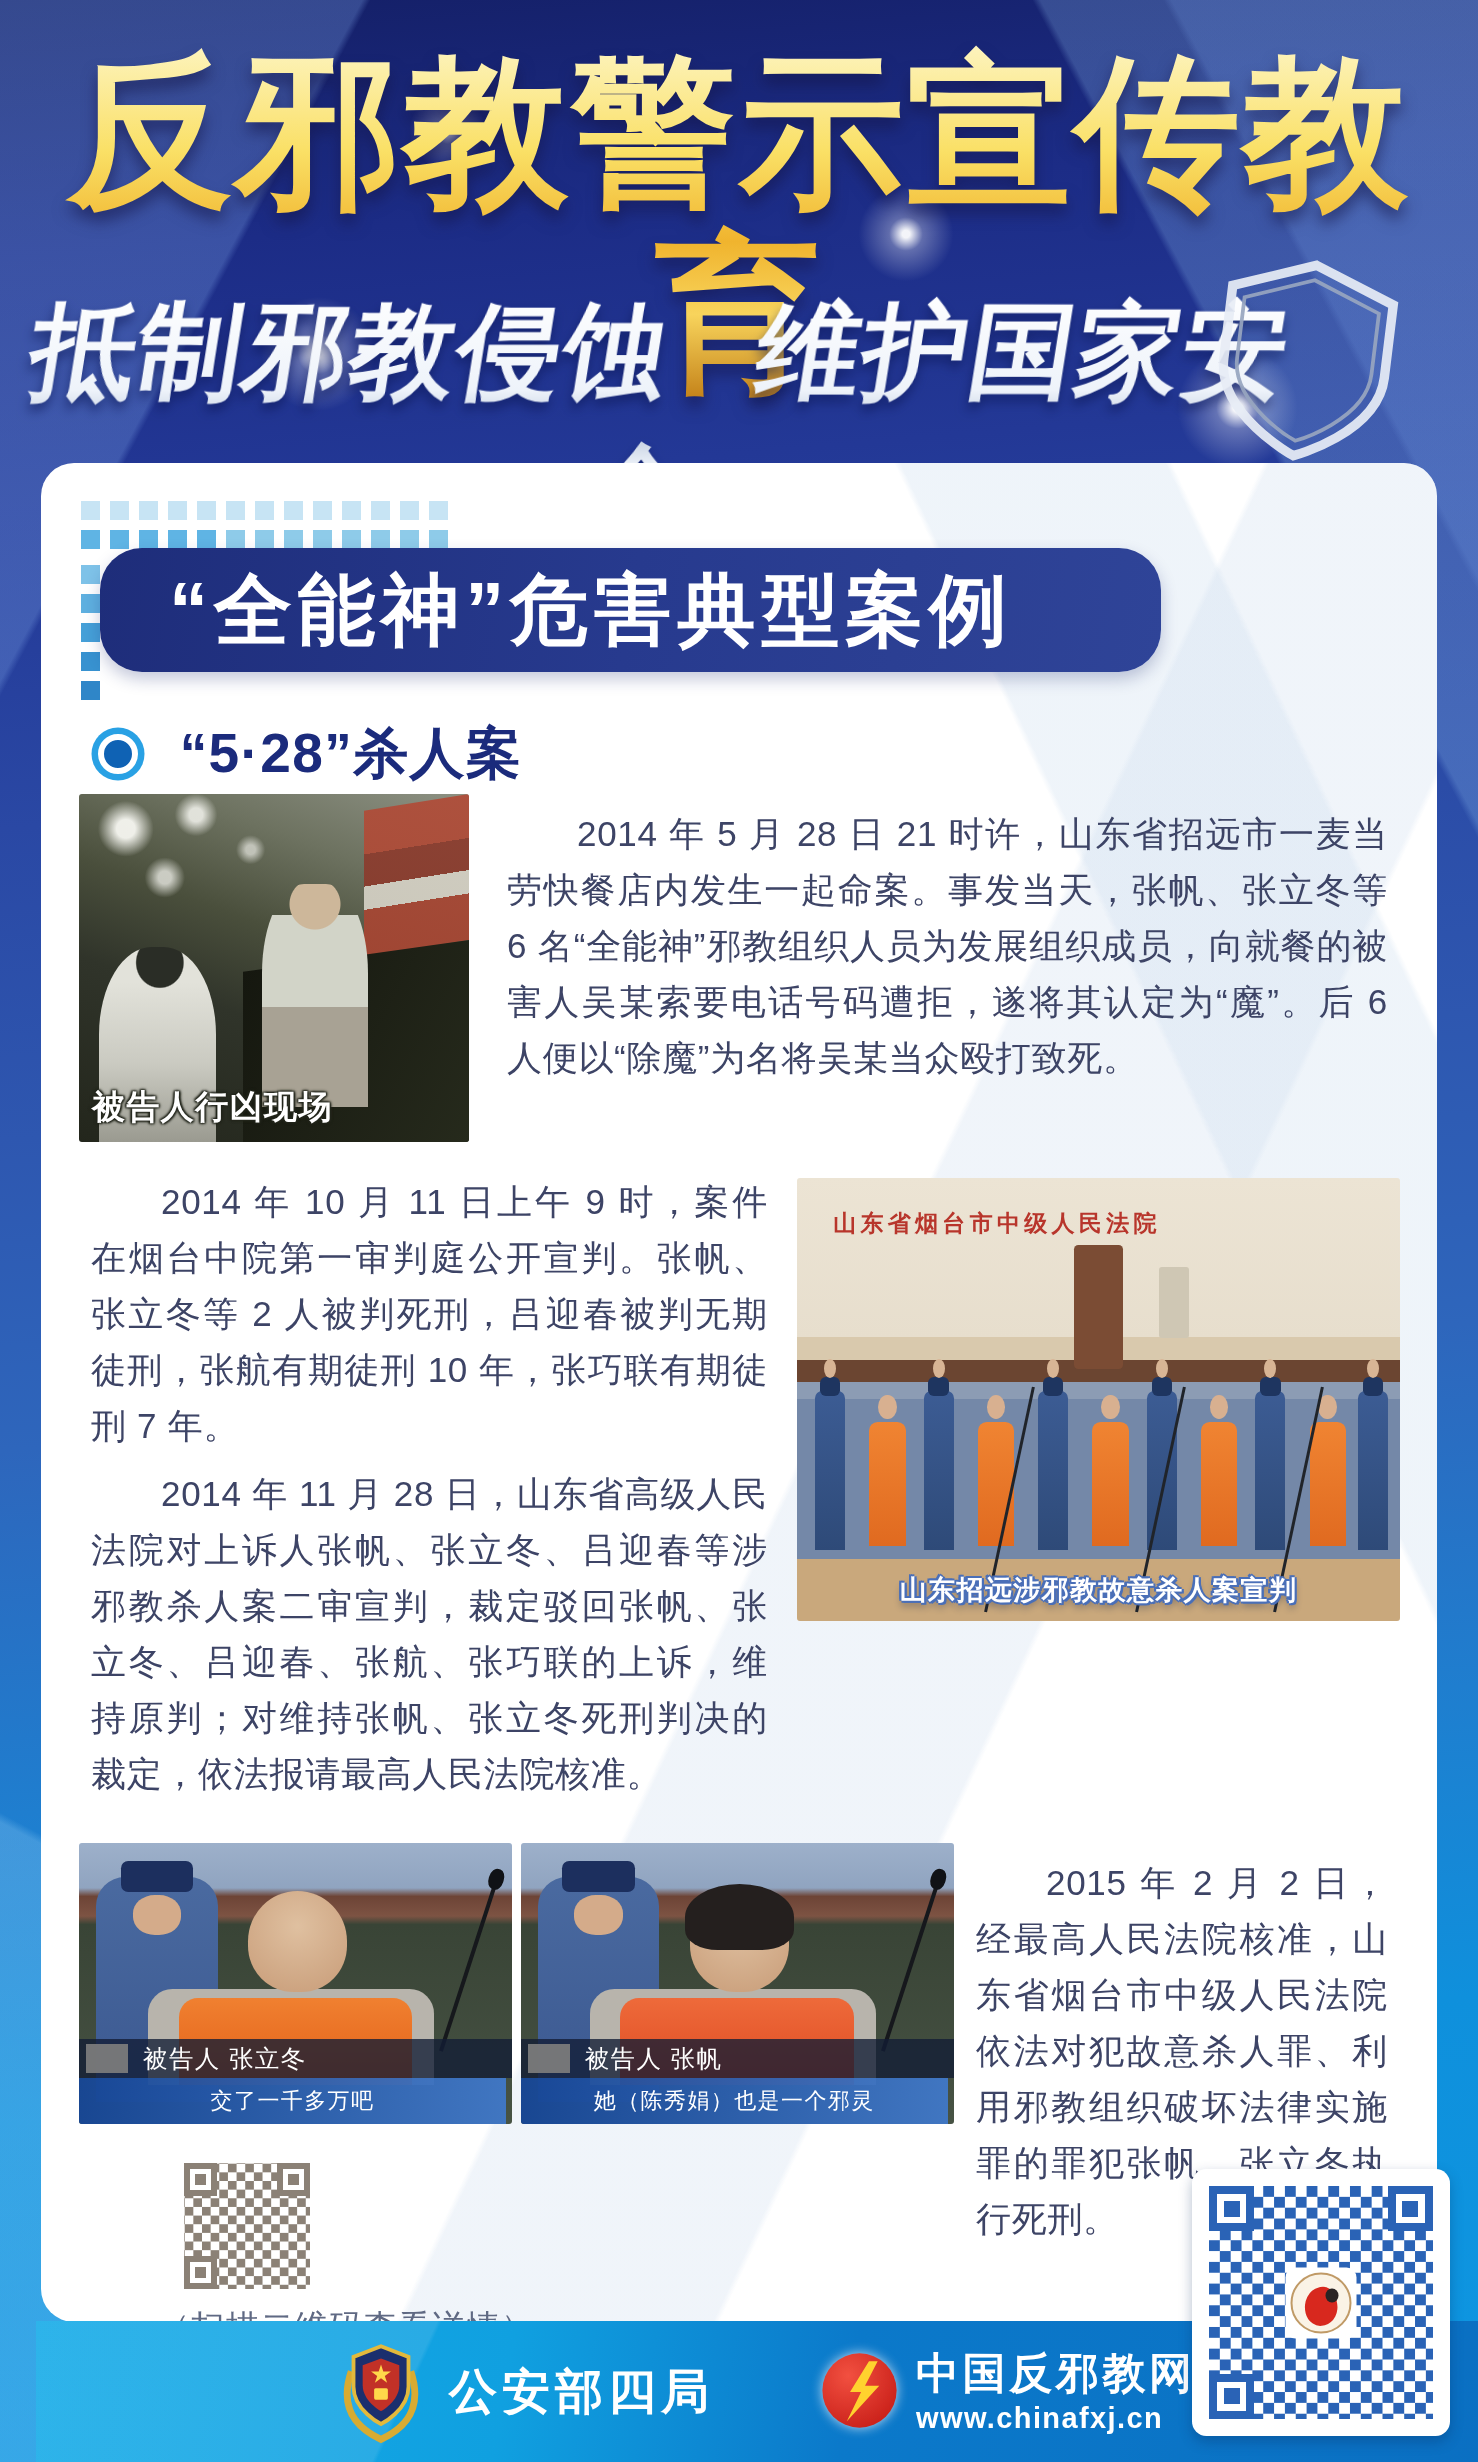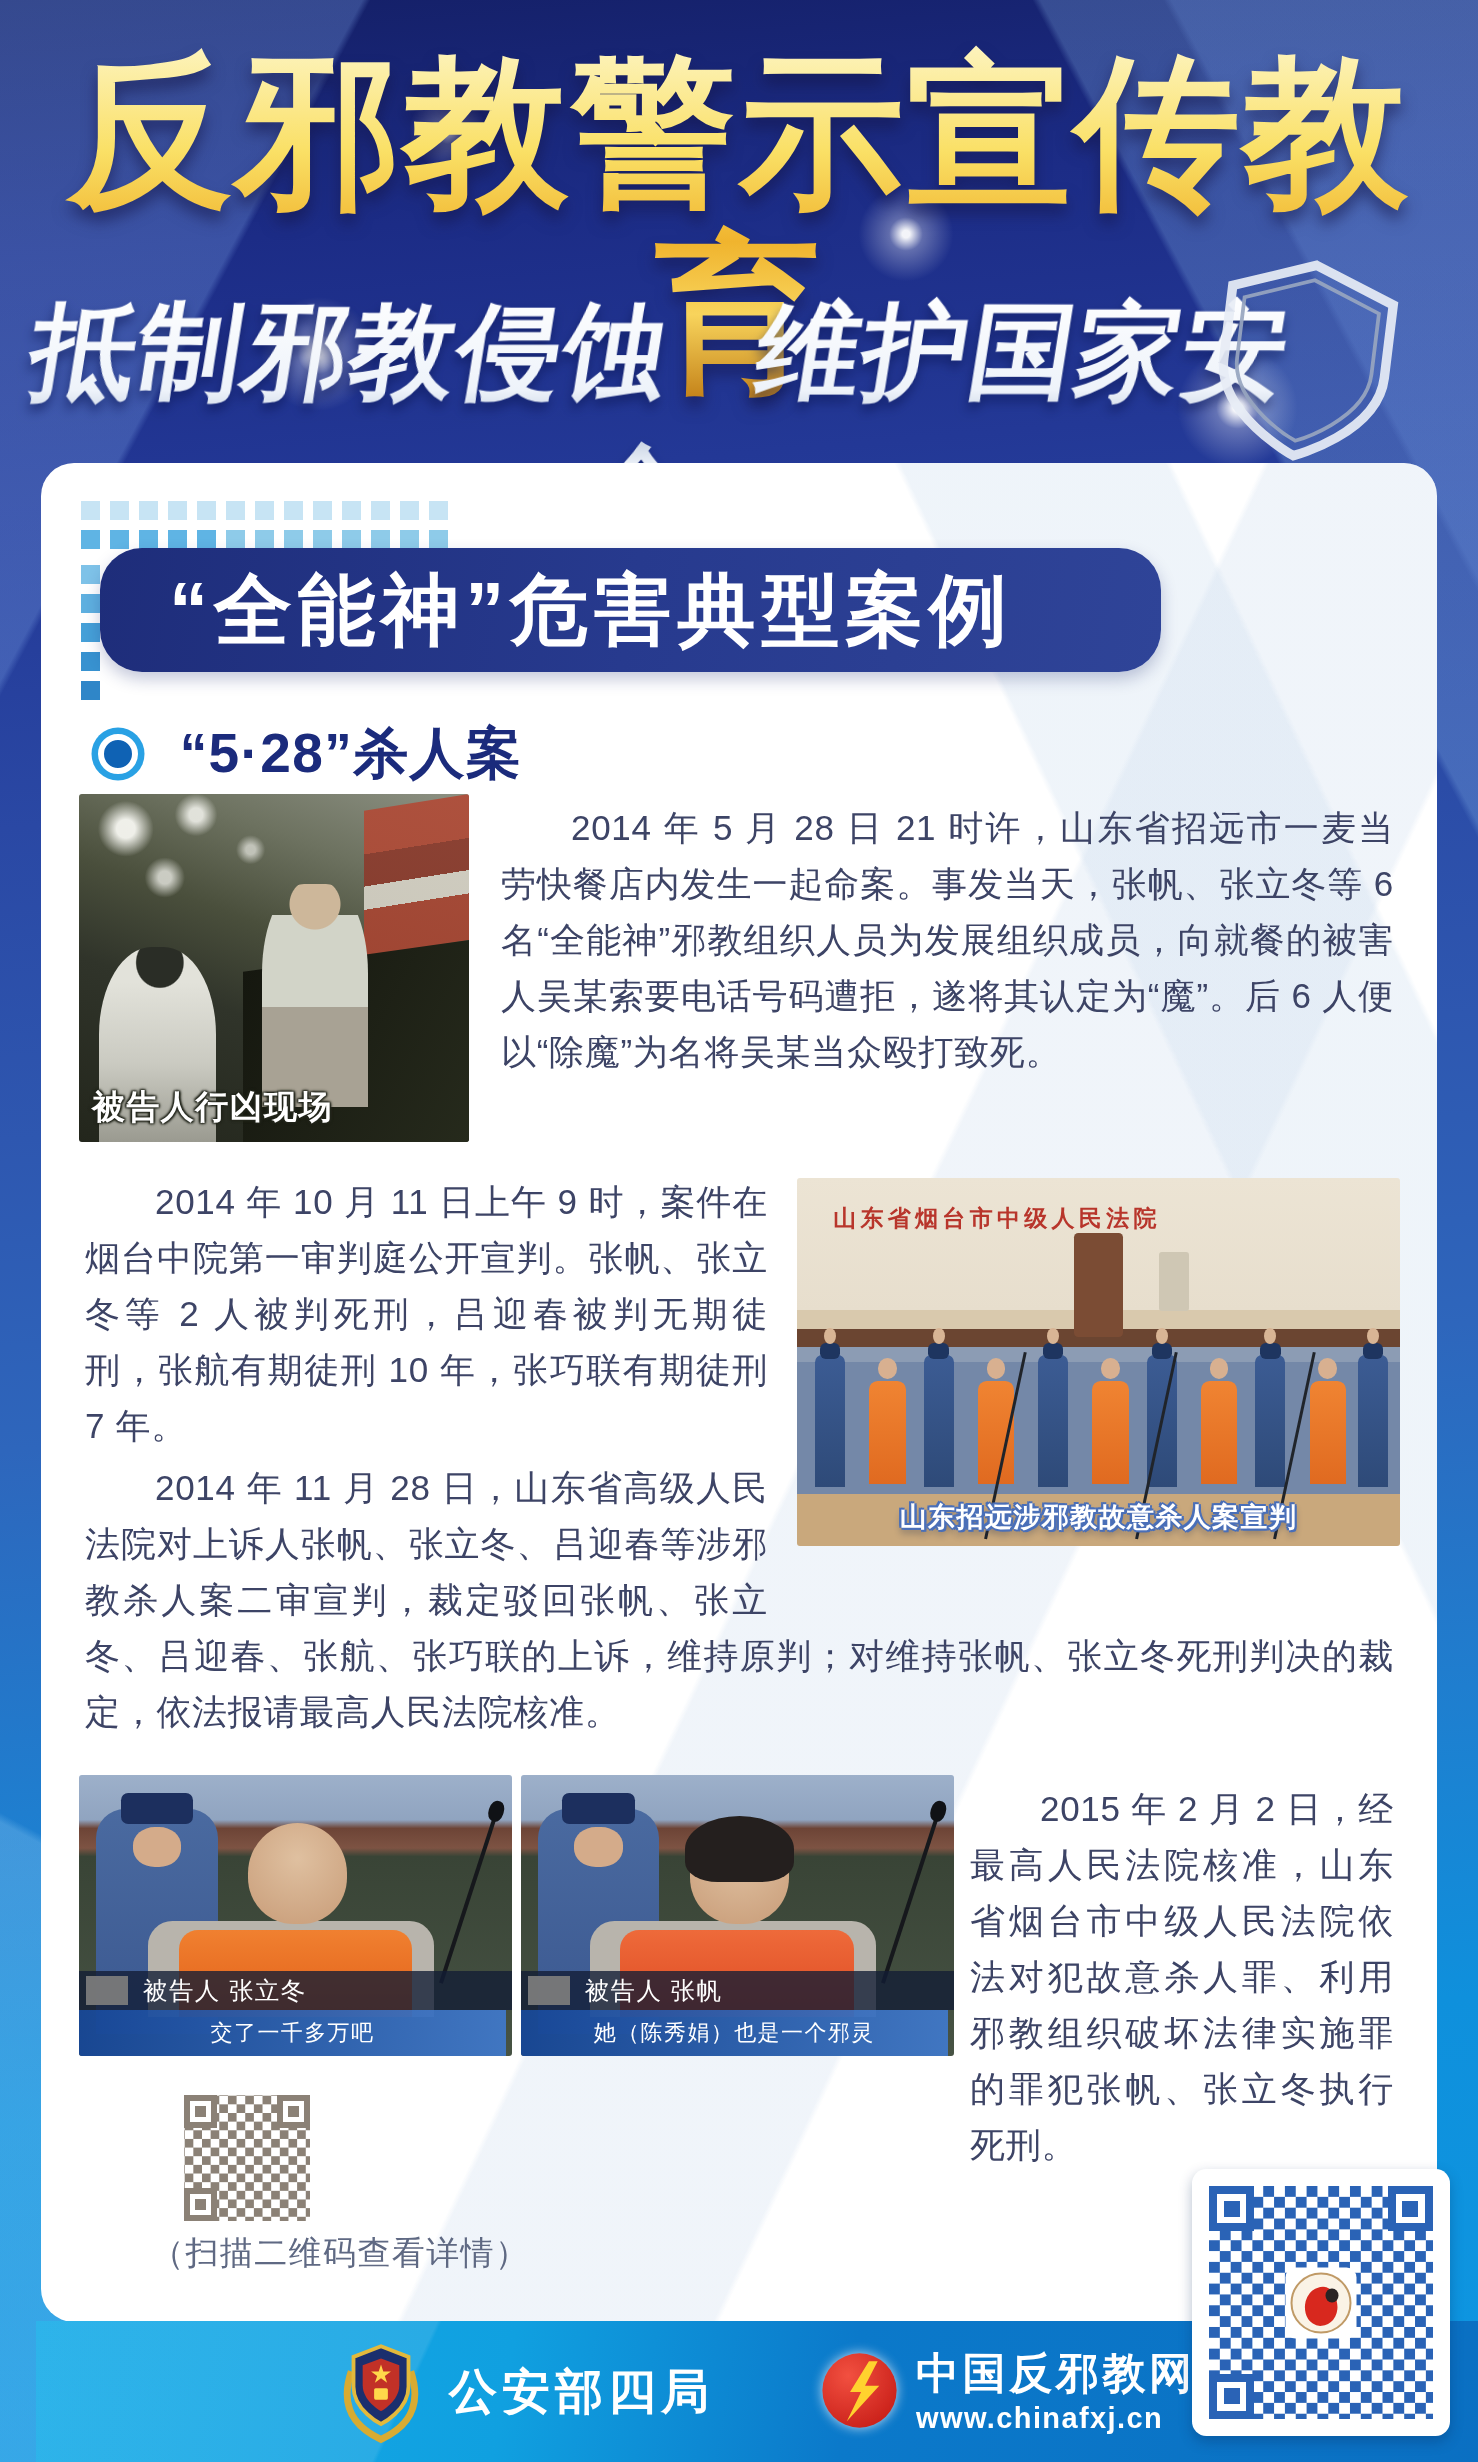--- a/index.html
+++ b/index.html
@@ -54,21 +54,21 @@
   .case-banner{position:absolute;left:59px;top:85px;width:1061px;height:124px;z-index:2;border-radius:42px;
     background:linear-gradient(100deg,#1e2d7a 0%,#273a8e 50%,#2f4498 100%);
     color:#fff;font-size:78px;font-weight:900;letter-spacing:5.8px;line-height:124px;padding-left:69px;
     box-shadow:0 7.2px 16px rgba(25,40,110,.25);}
   .case-row{position:absolute;left:48px;top:254px;display:flex;align-items:center;z-index:2;}
   .bullet{width:40px;height:40px;border-radius:50%;background:#0f62b4;border:6.5px solid #fff;box-shadow:0 0 0 6.5px #29a1e4;margin-left:8.7px;}
   .case-title{margin-left:42px;font-size:55px;font-weight:900;color:#1b2b7c;letter-spacing:1.4px;}
 
   .content{position:absolute;left:38px;top:331px;width:1321px;z-index:2;
     font-size:35px;line-height:1.6;color:#3d4466;text-align:justify;letter-spacing:0.7px;}
-  .content p{margin:6px;text-indent:2em;}
+  .content p{margin:12px;text-indent:2em;}
 
   .row1{display:flex;gap:26px;}
   .p1{flex:1;margin-top:-4.3px;}
 
   .row2{margin-top:32px;}
   .row2::after{content:"";display:block;clear:both;}
   .p3{margin-top:17.3px;}
 
   .row3{margin-top:29px;display:flex;}
   .left-col{flex:0 0 875px;}
@@ -88,21 +88,21 @@
   .ph1-counter{position:absolute;right:0;bottom:0;width:58%;height:58%;transform:skewY(-8deg);transform-origin:bottom right;
     background:linear-gradient(120deg,#15170f,#262a1c);}
   .ph1-fig1{position:absolute;left:5%;bottom:0;width:30%;height:56%;border-radius:45% 45% 0 0;
     background:radial-gradient(ellipse 22% 14% at 52% 8%,#2a2d26 0 90%,rgba(0,0,0,0) 95%),linear-gradient(180deg,#e2e2da 18%,#cacac1 60%,#9a9a90 100%);}
   .ph1-fig2{position:absolute;left:47%;bottom:10%;width:27%;height:64%;border-radius:40% 40% 0 0;
     background:radial-gradient(circle 26px at 50% 9%,#cdb79a 0 96%,rgba(0,0,0,0) 100%),linear-gradient(180deg,rgba(0,0,0,0) 0 14%,#d2d4c8 14% 55%,#a8a294 55% 100%);}
   .ph1-cap{position:absolute;left:13px;bottom:8.7px;font-size:33px;font-weight:700;color:#fff;letter-spacing:1.4px;
     text-shadow:1.4px 1.4px 2.2px #23261c,-1.4px 1.4px 2.2px #23261c,1.4px -1.4px 2.2px #23261c,-1.4px -1.4px 2.2px #23261c;}
 
   
-  .photo2{position:relative;float:right;width:603px;height:368px;margin:4.3px 0 71px 29px;overflow:hidden;border-radius:2.9px;
+  .photo2{position:relative;float:right;width:603px;height:443px;margin:4.3px 0 71px 29px;overflow:hidden;border-radius:2.9px;
     background:linear-gradient(180deg,#ece4d4 0%,#e7decd 36%,#d9c9ad 36% 41%,#6b4531 41% 46%,#8c9cb4 46% 50%,#7488a8 50% 86%,#c9a87c 86% 100%);}
   .ph2-wall-text{position:absolute;left:6%;top:6%;font-size:23px;font-weight:700;color:#b8352b;letter-spacing:4.3px;}
   .ph2-door{position:absolute;left:46%;top:15%;width:8%;height:28%;background:#7b4c34;border-radius:4.3px;}
   .ph2-vent{position:absolute;left:60%;top:20%;width:5%;height:16%;background:#cfc7b4;border-radius:2.9px;}
   .ph2-c{position:absolute;top:48%;width:5%;height:36%;background:linear-gradient(#3c5c94,#2e4a78);border-radius:7.2px 7.2px 0 0;}
   .ph2-c::before{content:"";position:absolute;left:16%;top:-9%;width:68%;height:12%;background:#1e3560;border-radius:5.8px;}
   .ph2-c::after{content:"";position:absolute;left:30%;top:-20%;width:40%;height:12%;background:#d8b595;border-radius:50%;}
   .ph2-c.k1{left:3%;} .ph2-c.k2{left:21%;} .ph2-c.k3{left:40%;} .ph2-c.k4{left:58%;} .ph2-c.k5{left:76%;} .ph2-c.k6{left:93%;}
   .ph2-v{position:absolute;top:55%;width:6%;height:28%;background:linear-gradient(#f08432,#e06a20);border-radius:8.7px 8.7px 0 0;}
   .ph2-v::before{content:"";position:absolute;left:24%;top:-22%;width:52%;height:20%;background:#d8b090;border-radius:50%;}

